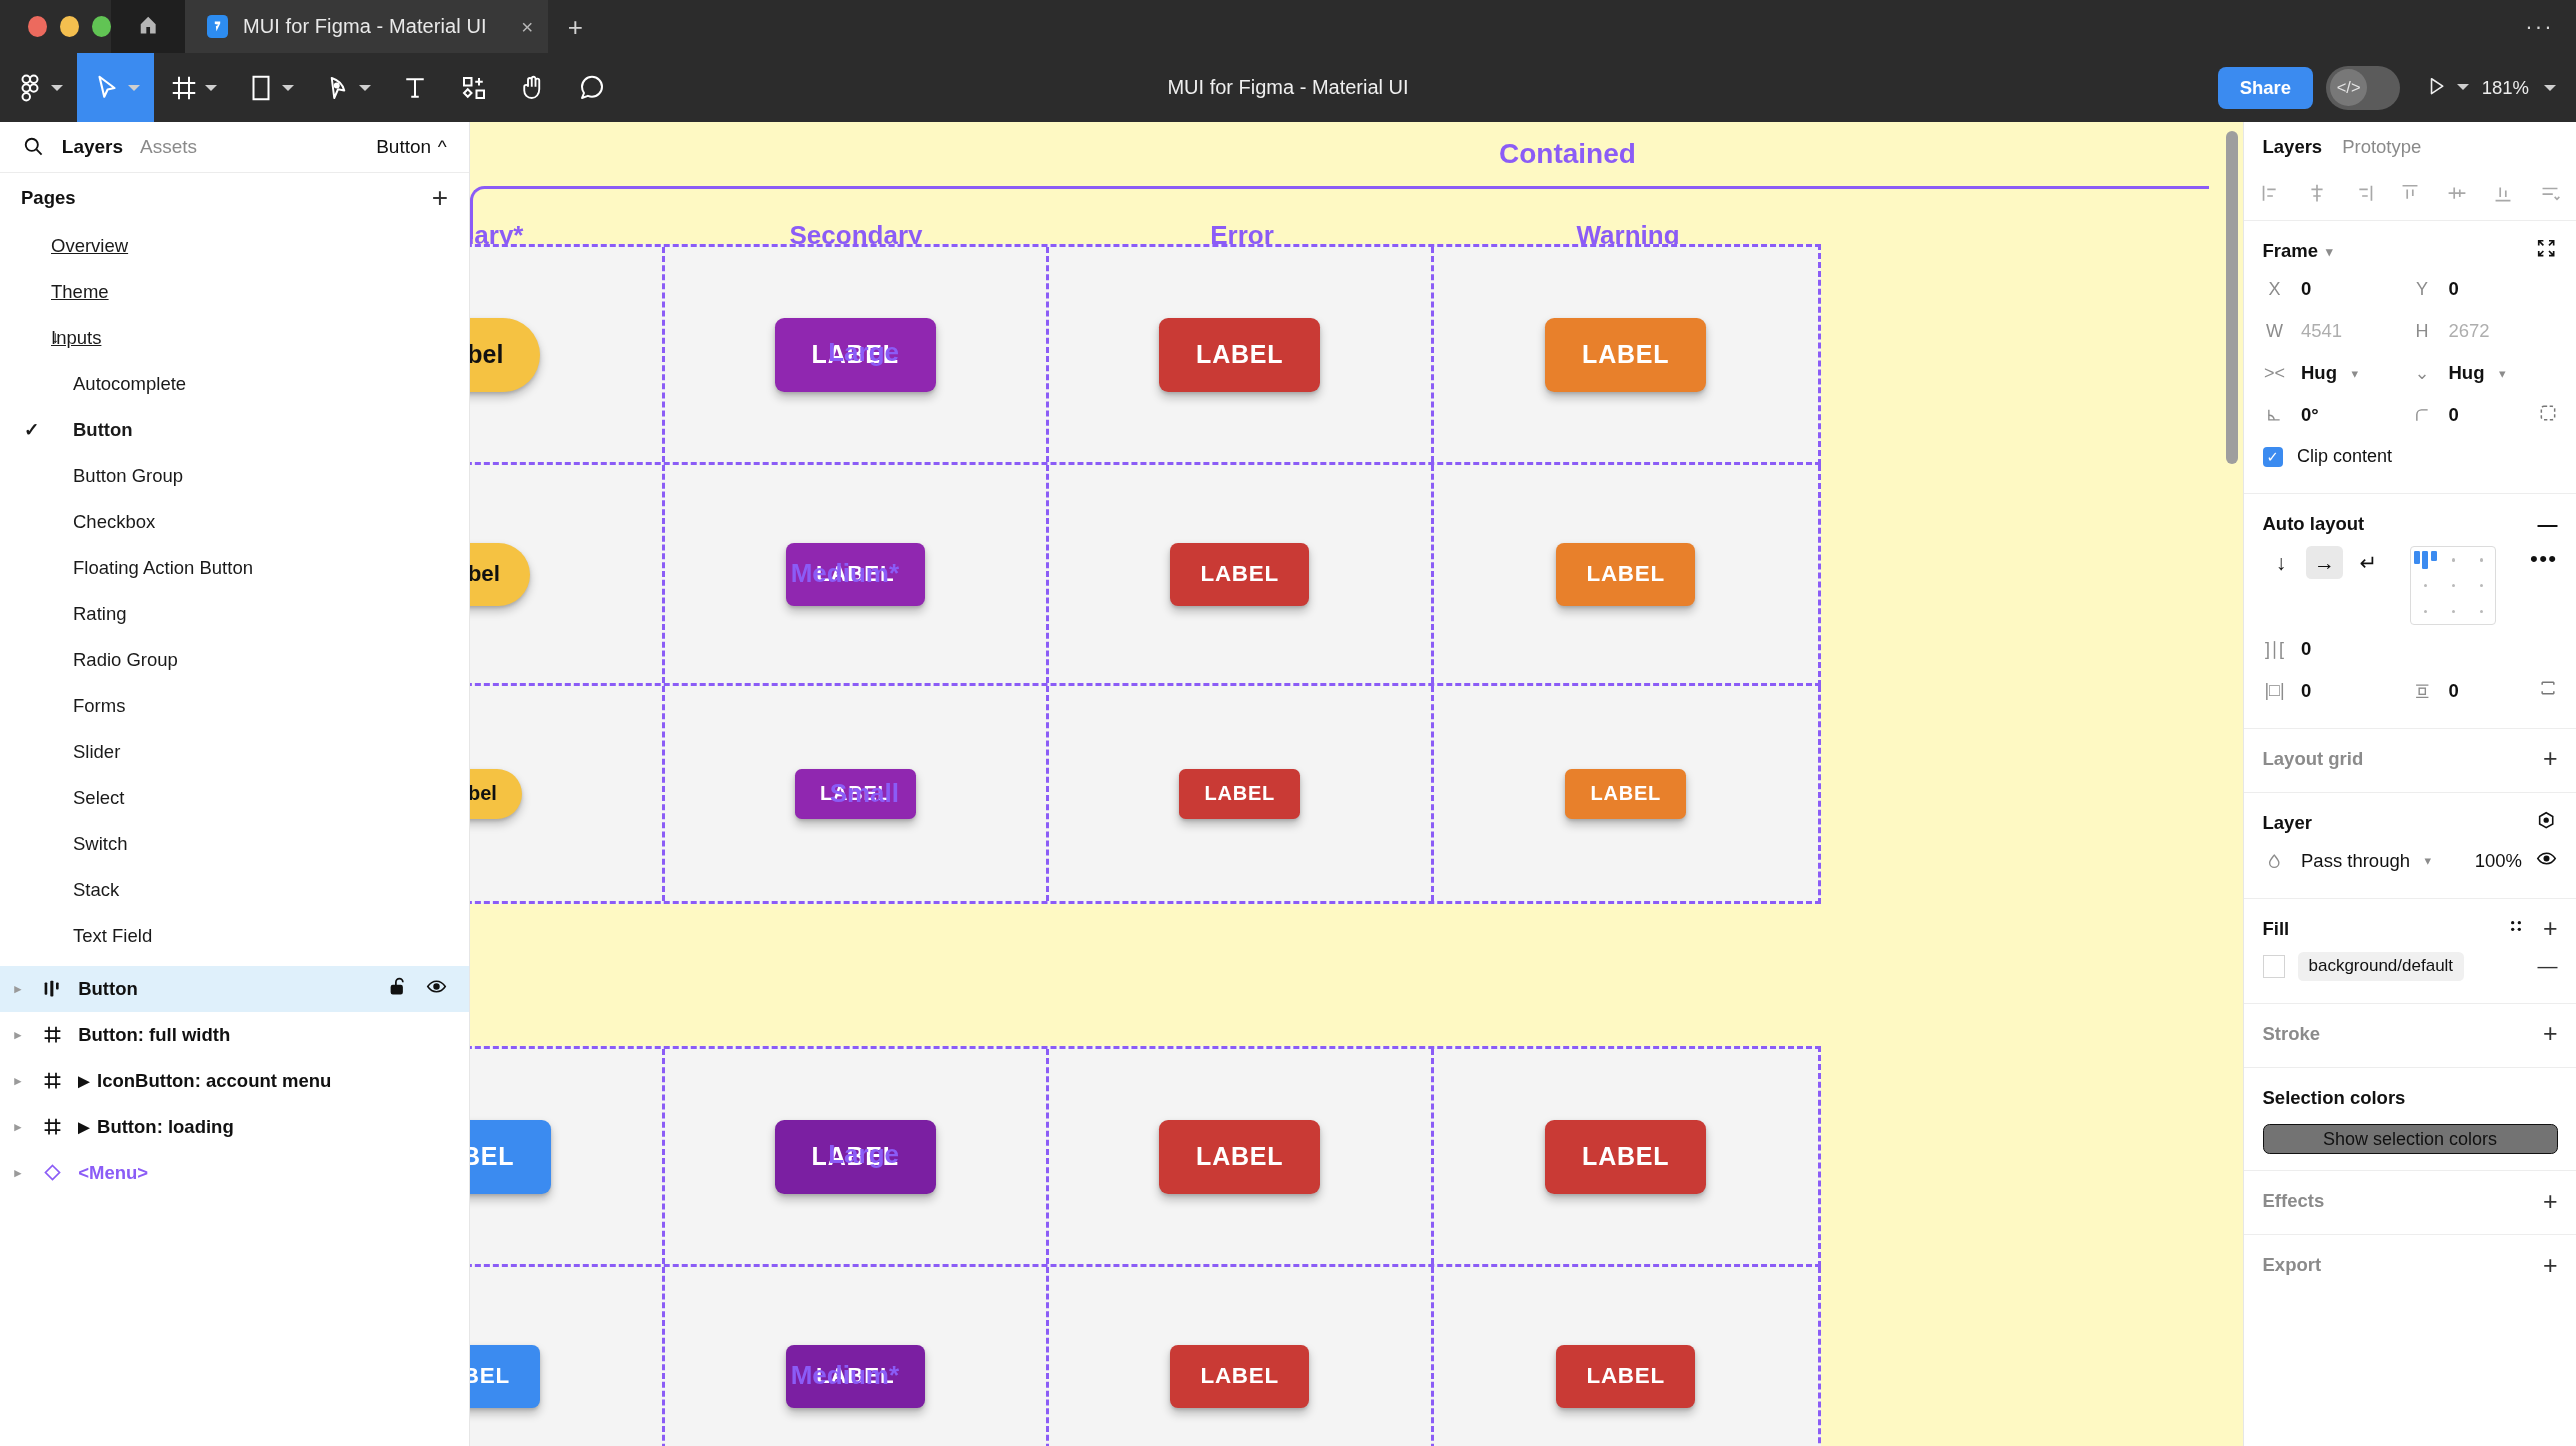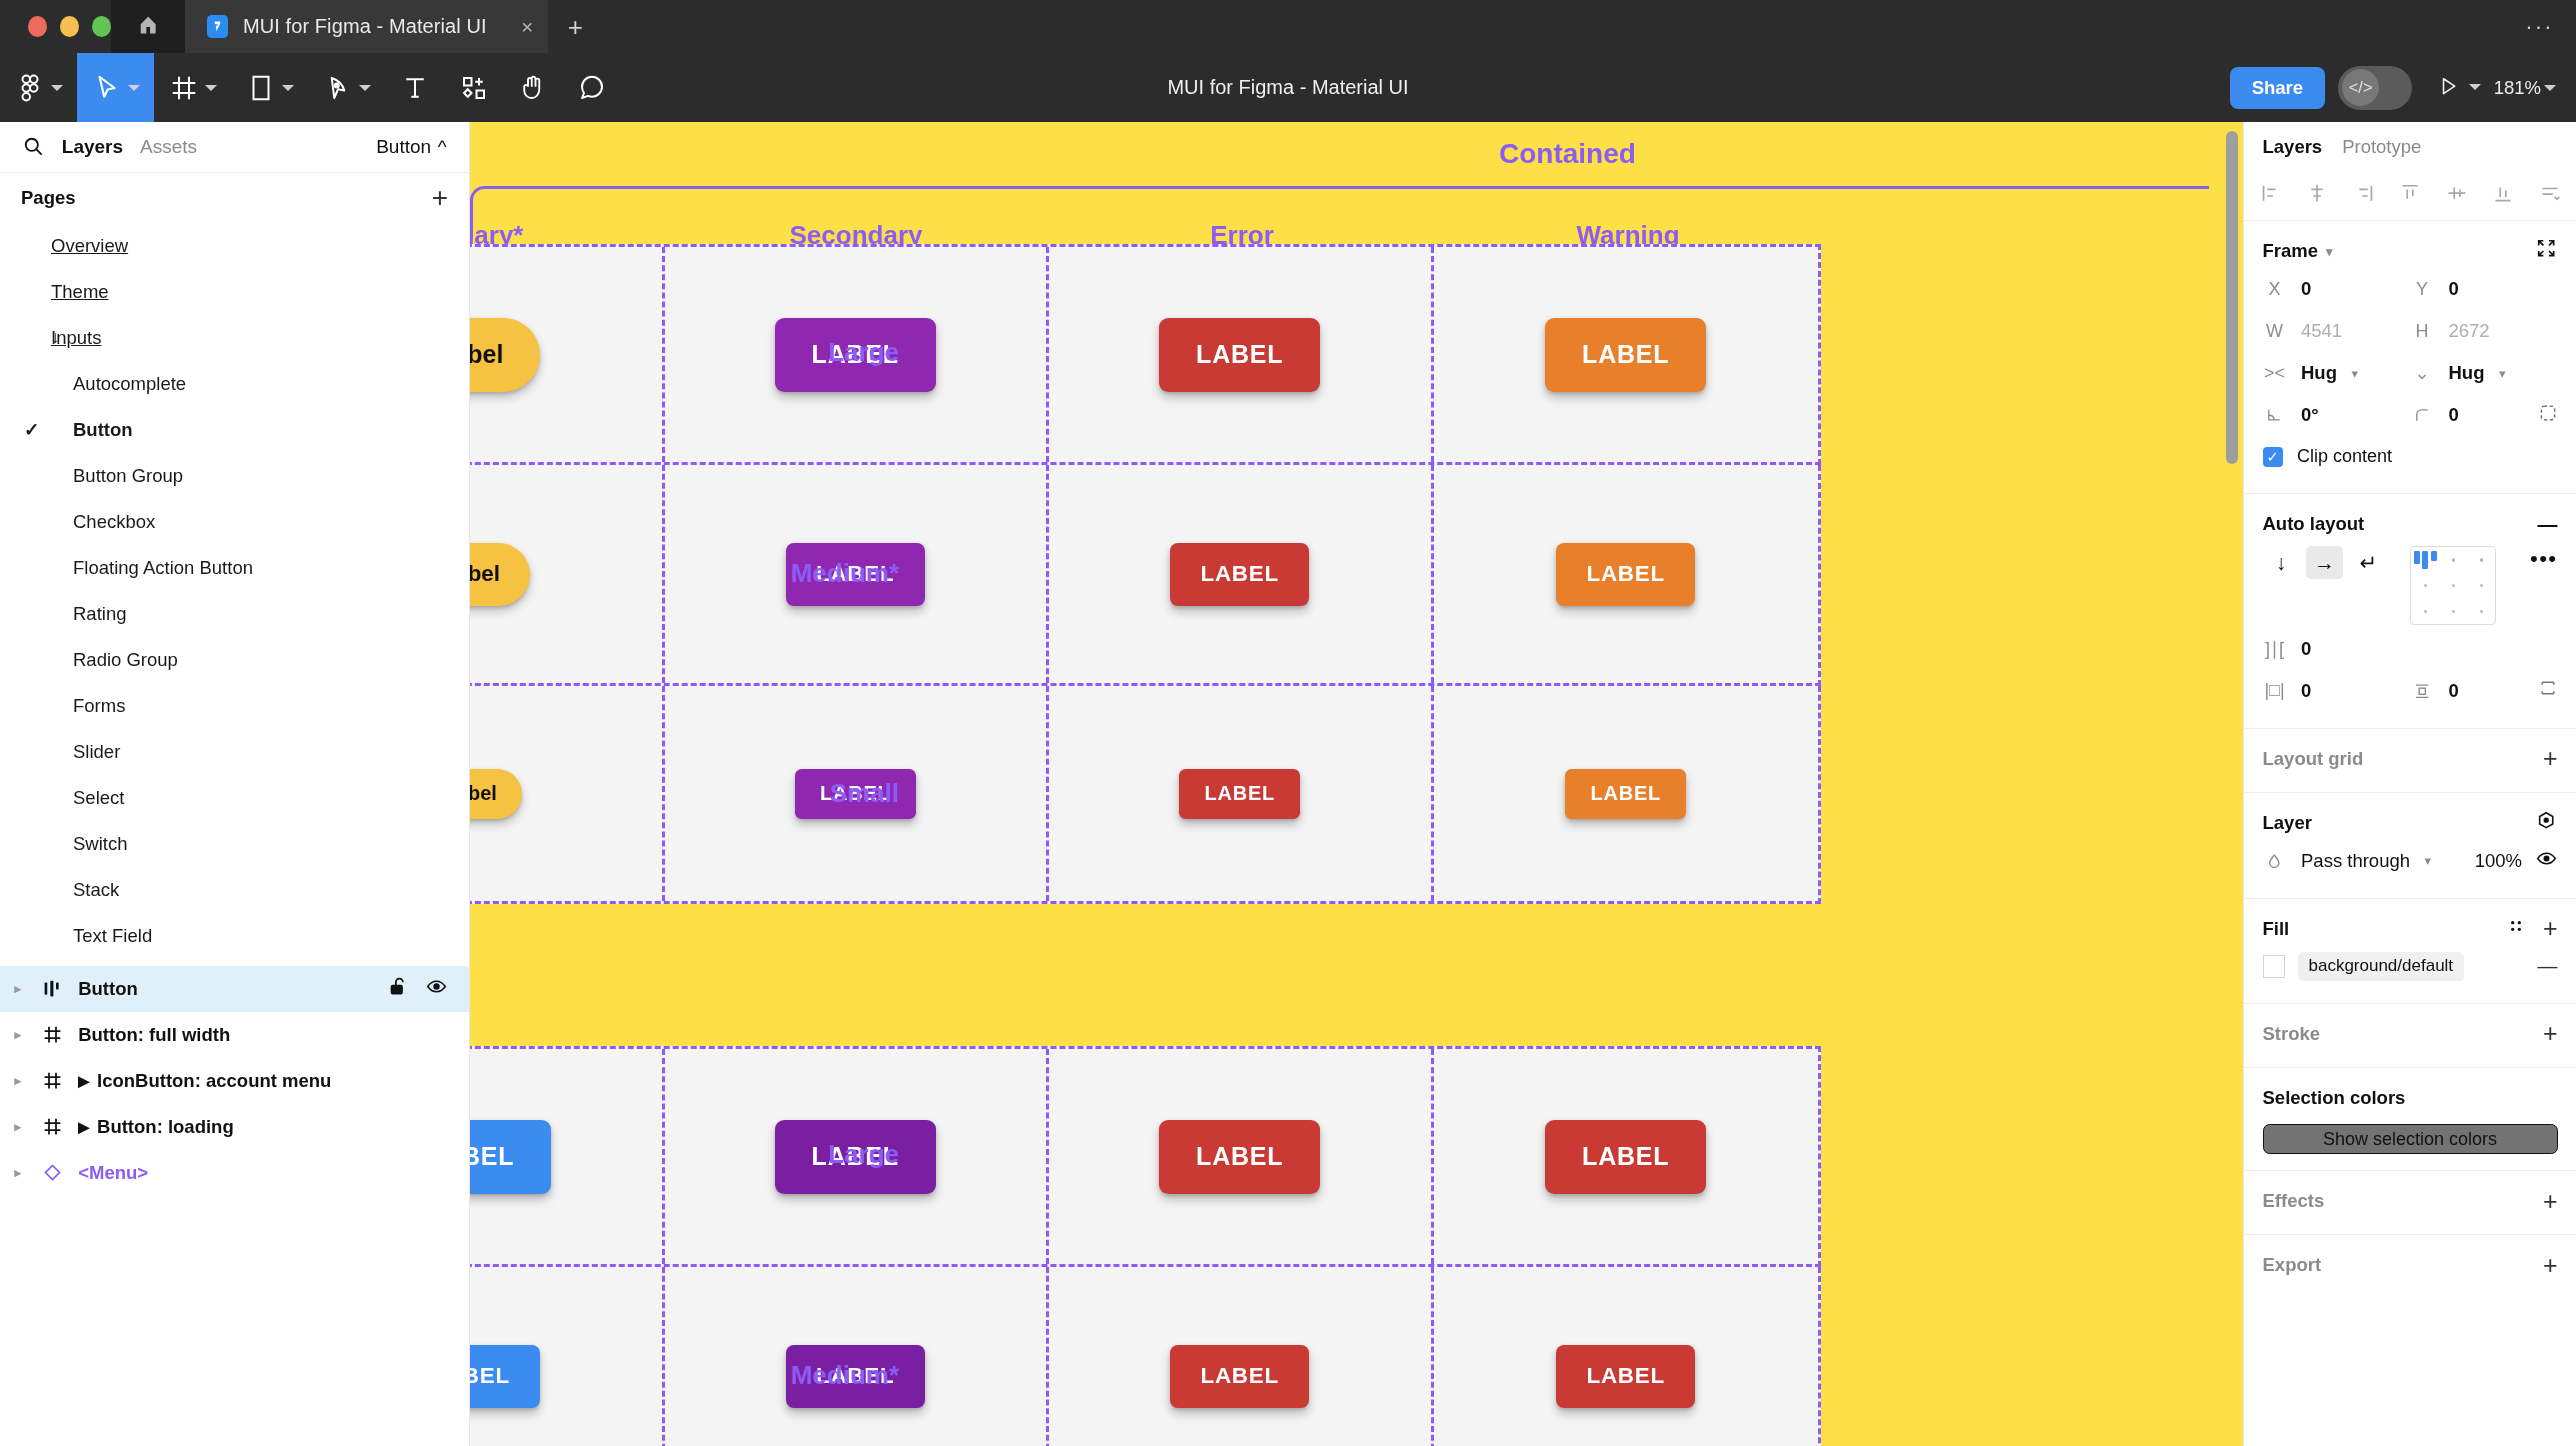--- a/index.html
+++ b/index.html
@@ -62,21 +62,21 @@
     width: 74px; height: 44px; background: #5b5b5b; border-radius: 22px;
     display: flex; align-items: center; padding-left: 4px;
   }
   #dev-toggle .knob {
     width: 37px; height: 37px; border-radius: 50%; background: #787878;
     display: flex; align-items: center; justify-content: center;
     color: #e4e4e4; font-size: 16.5px;
   }
   #present { display: flex; align-items: center; gap: 9.2px; margin-left: 12px; }
   #present svg { width: 22.4px; height: 22.4px; }
-  #zoom-level { color: #ededed; font-size: 18.5px; display: flex; align-items: center; gap: 3px; }
+  #zoom-level { color: #ededed; font-size: 18.5px; display: flex; align-items: center; gap: 15px; }
 
   
   #left-panel {
     position: absolute; left: 0; top: 122px; width: 470px; height: 1324px;
     background: #fff; border-right: 0.7px solid #e6e6e6; overflow: hidden;
   }
   #lp-head {
     height: 51px; display: flex; align-items: center; padding: 0 22.4px;
     border-bottom: 0.7px solid #ececec; gap: 17px;
   }
@@ -107,21 +107,21 @@
   .layer-row .licon { width: 26px; display: flex; align-items: center; justify-content: center; }
   .layer-row .licon svg { width: 21px; height: 21px; }
   .layer-row .tri { font-size: 14.5px; margin-right: -5.3px; }
   .layer-row .rt { margin-left: auto; display: flex; gap: 17px; align-items: center; }
   .layer-row .rt svg { width: 21px; height: 21px; }
   .layer-row.menu { color: #8b5cf6; }
 
   
   #canvas {
     position: absolute; left: 470px; top: 122px; width: 1773px; height: 1324px;
-    background: #fde047; overflow: hidden;
+    background: #fef9c3; overflow: hidden;
   }
   #container-label {
     position: absolute; left: 1029px; top: 16px; font-size: 28px;
     color: #8b5cf6; font-weight: 600; white-space: nowrap;
   }
   
   #outer-bracket {
     position: absolute; left: 0px; top: 64px; width: 1739px; height: 53px;
     border-top: 3.3px solid #8b5cf6; border-left: 3.3px solid #8b5cf6;
     border-top-left-radius: 14.5px;

